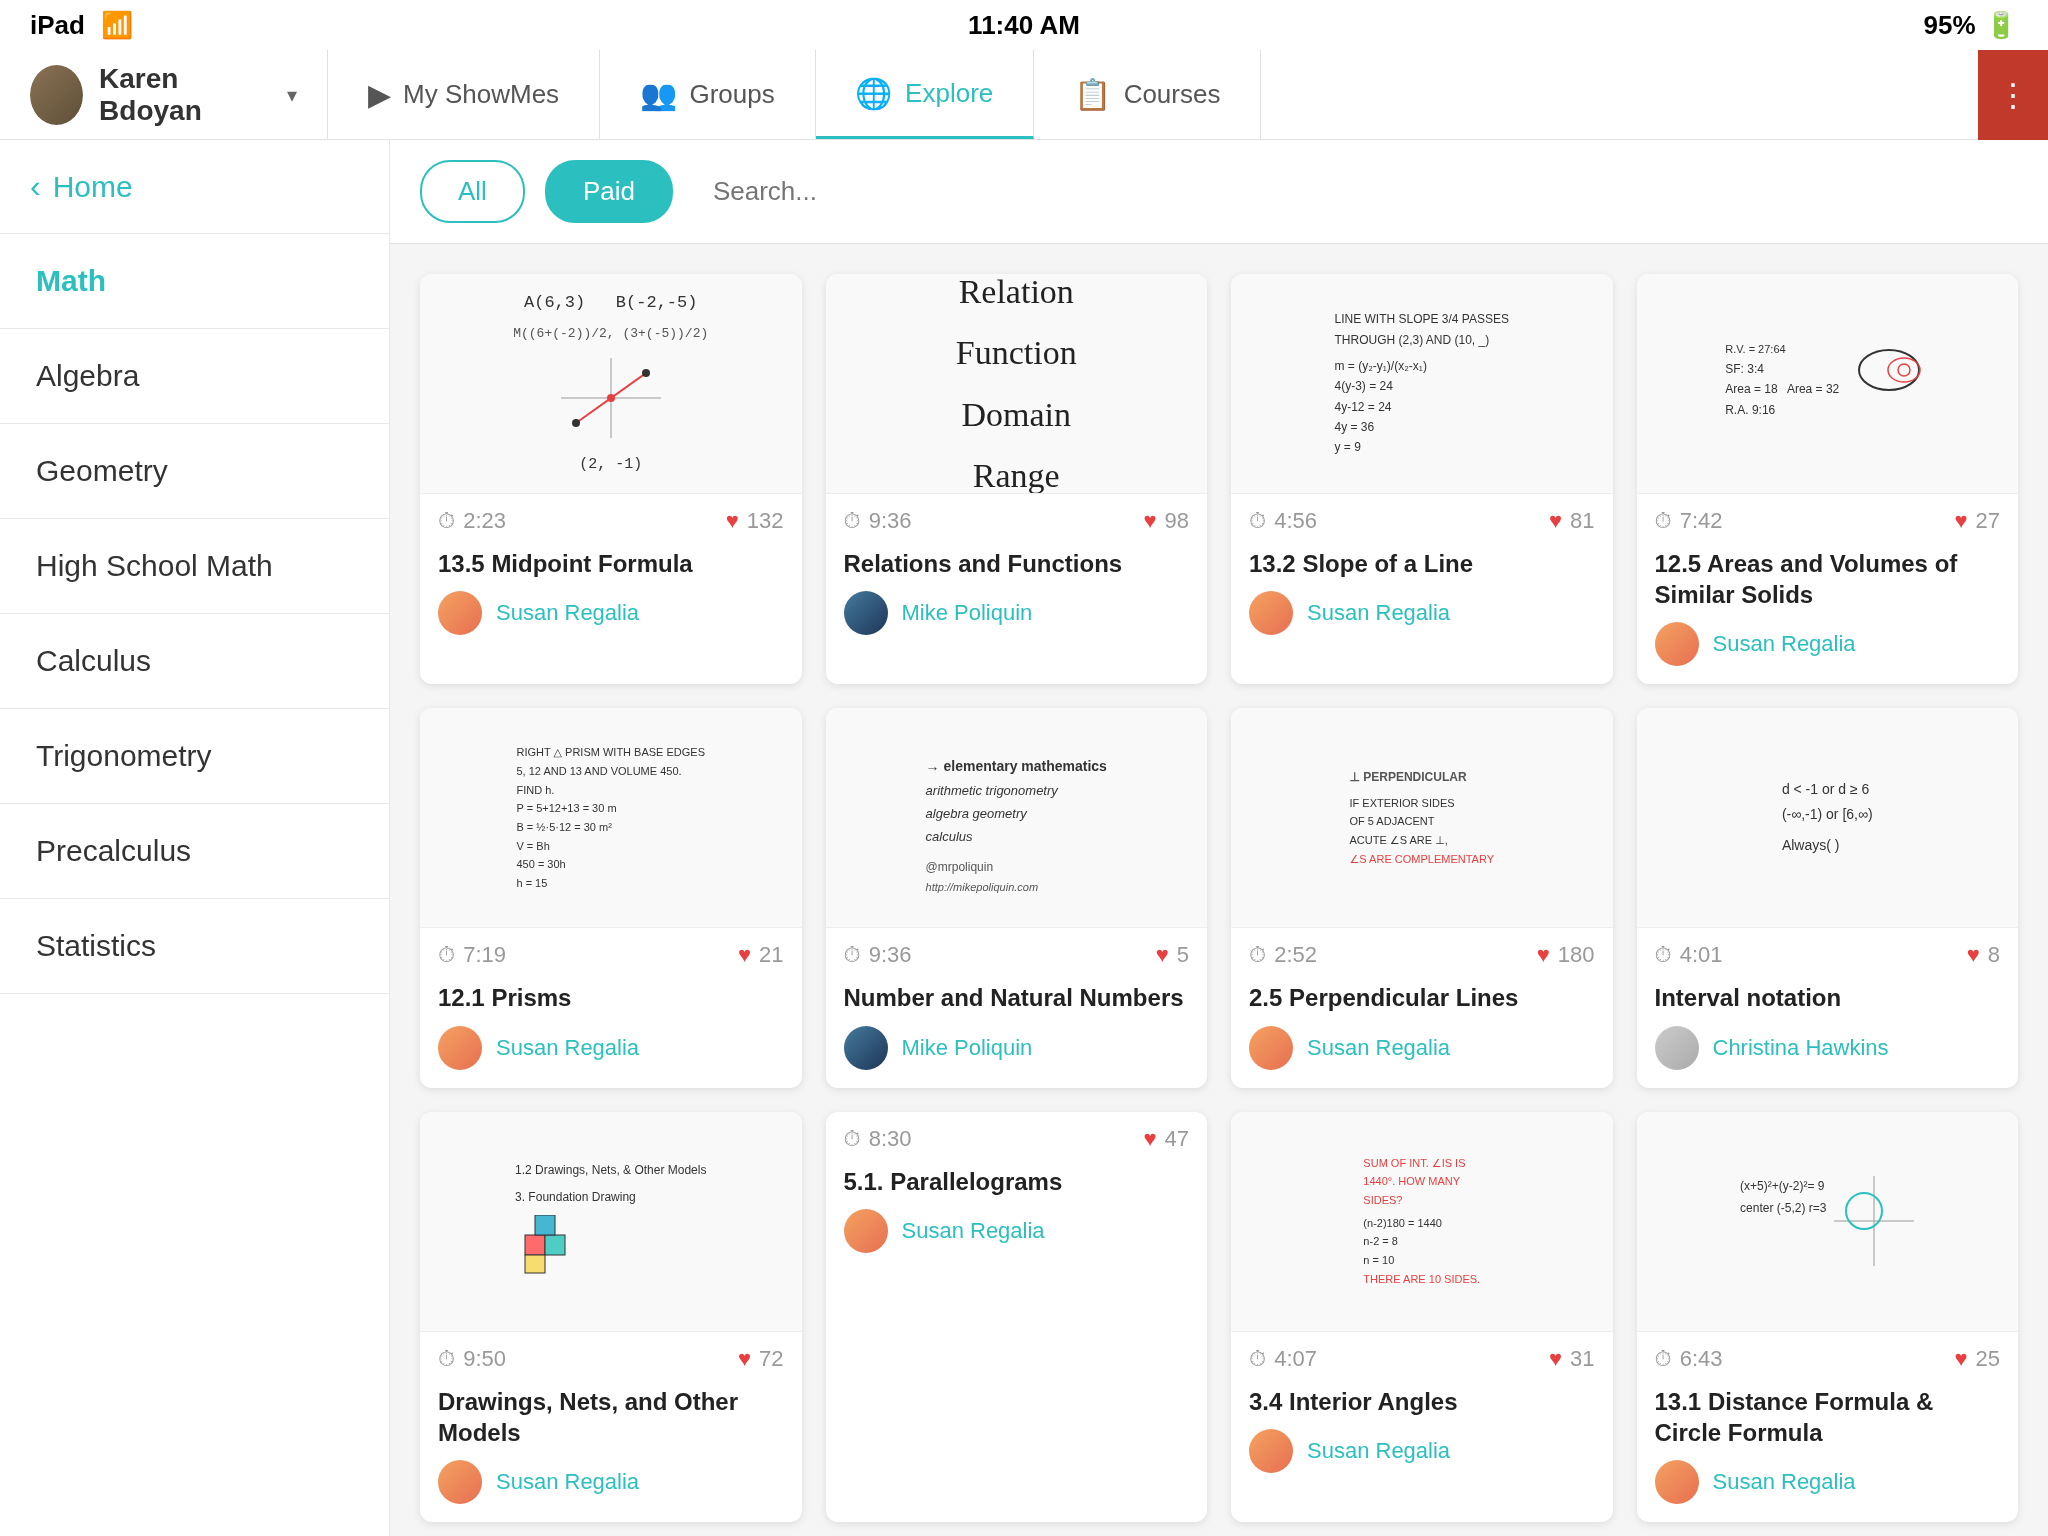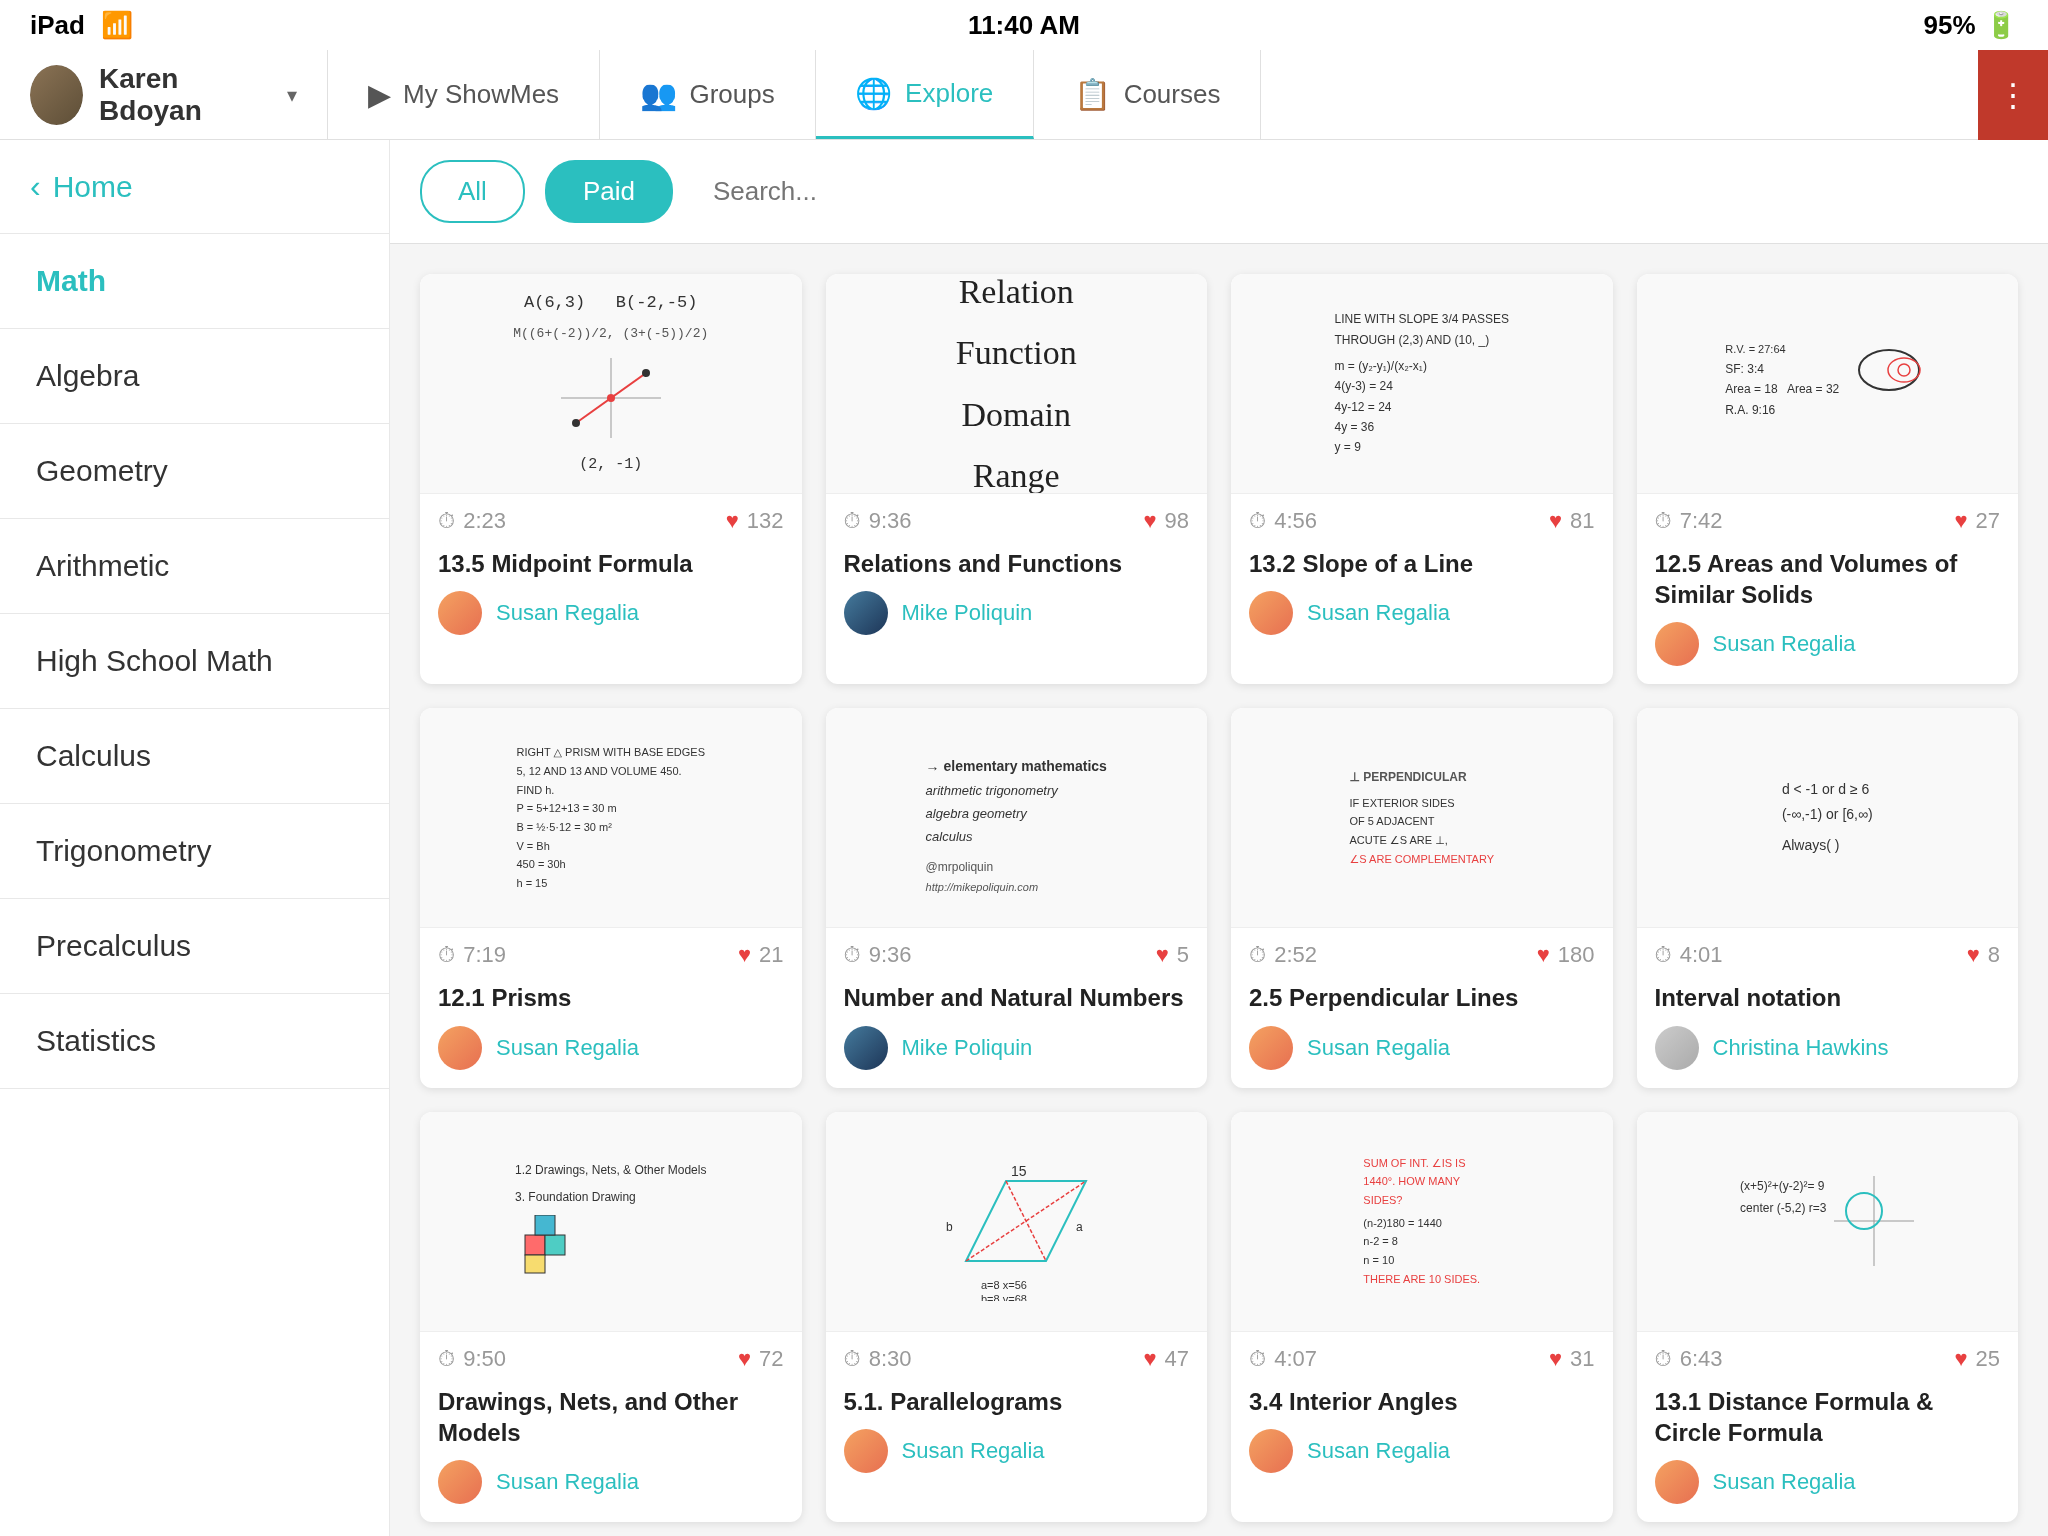--- a/index.html
+++ b/index.html
@@ -309,23 +309,20 @@
     <div class="sidebar-item active">
       <span>Math</span>
     </div>
     <div class="sidebar-item">
       <span>Algebra</span>
     </div>
     <div class="sidebar-item">
       <span>Geometry</span>
     </div>
     <div class="sidebar-item">
-      <span>Arithmetic</span>
-    </div>
-    <div class="sidebar-item">
       <span>High School Math</span>
     </div>
     <div class="sidebar-item">
       <span>Calculus</span>
     </div>
     <div class="sidebar-item">
       <span>Trigonometry</span>
     </div>
     <div class="sidebar-item">
       <span>Precalculus</span>
@@ -610,35 +607,20 @@
           </div>
         </div>
         <div class="card-title">Drawings, Nets, and Other Models</div>
         <div class="card-author">
           <div class="author-avatar susan"></div>
           <span class="author-name">Susan Regalia</span>
         </div>
       </div>
 
       <div class="card">
-        <div class="card-thumbnail">
-          <div style="display:flex;align-items:center;justify-content:center;height:100%;">
-            <svg width="180" height="160" viewBox="0 0 180 160">
-
-              <polygon points="40,120 80,40 160,40 120,120" fill="none" stroke="#2bbfbf" stroke-width="2"></polygon>
-              <line x1="80" y1="40" x2="120" y2="120" stroke="#e84040" stroke-width="1.5" stroke-dasharray="4,2"></line>
-              <line x1="40" y1="120" x2="160" y2="40" stroke="#e84040" stroke-width="1.5" stroke-dasharray="4,2"></line>
-              <text x="85" y="35" font-size="14" fill="#333">15</text>
-              <text x="20" y="90" font-size="12" fill="#333">b</text>
-              <text x="150" y="90" font-size="12" fill="#333">a</text>
-              <text x="55" y="148" font-size="11" fill="#333">a=8  x=56</text>
-              <text x="55" y="162" font-size="11" fill="#333">b=8  y=68</text>
-            </svg>
-          </div>
-        </div>
         <div class="card-meta">
           <div class="card-meta-left">
             <span class="clock-icon">⏱</span>
             <span>8:30</span>
           </div>
           <div class="card-meta-right">
             <span class="heart-icon">♥</span>
             <span>47</span>
           </div>
         </div>

